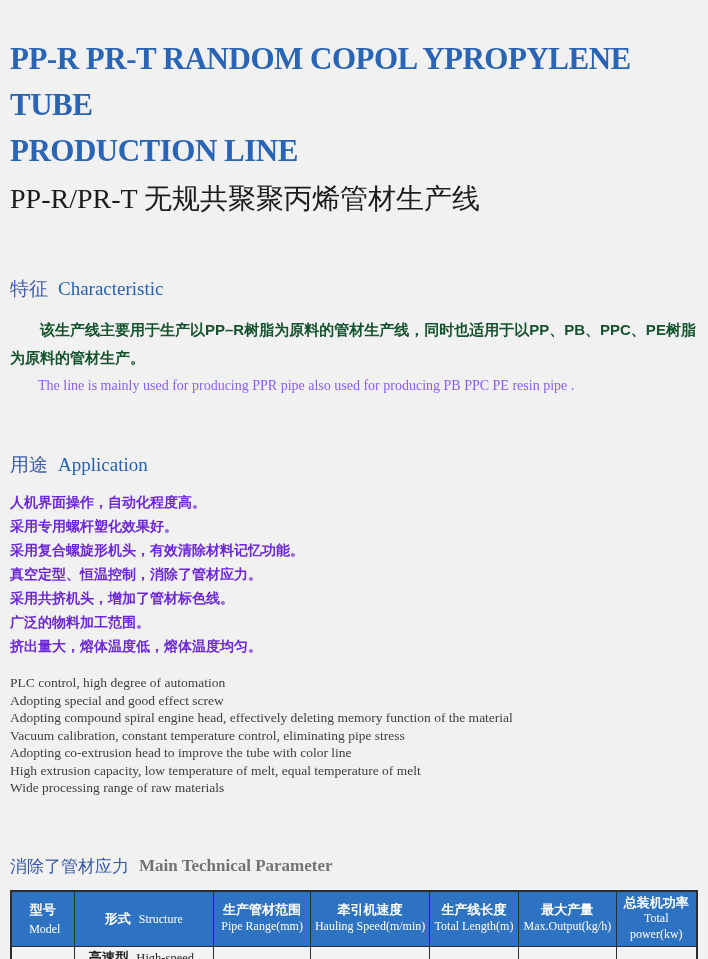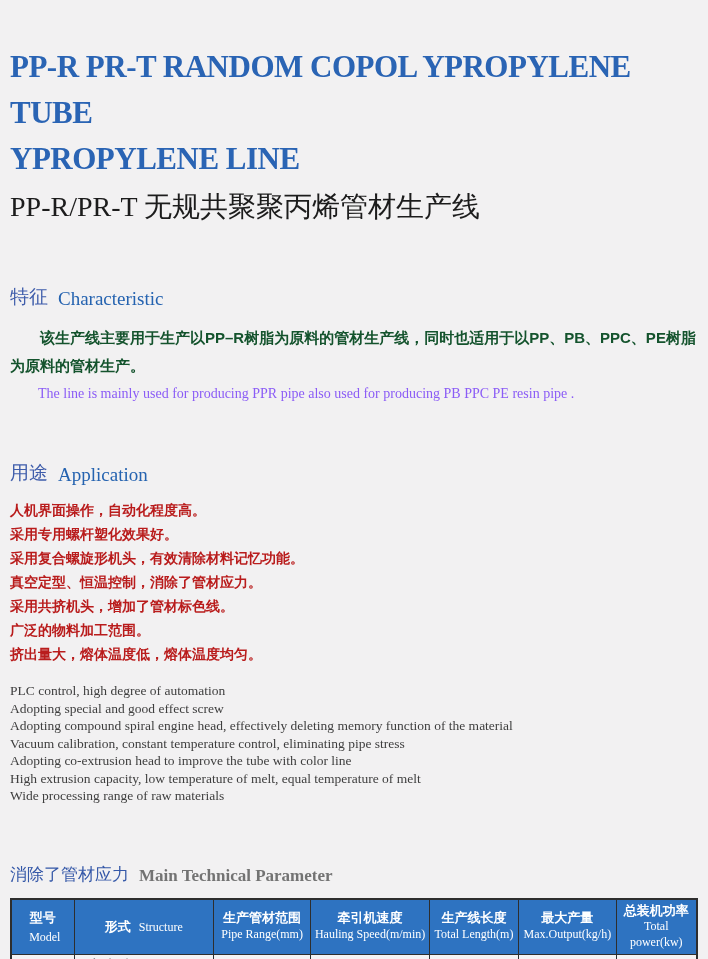--- a/index.html
+++ b/index.html
@@ -4,42 +4,42 @@
 <style>
   * { margin:0; padding:0; box-sizing:border-box; }
   html,body { background:#e8e7e8; }
   .page {
     position:relative;
     width:708px; height:959px;
     margin:0 auto;
     background:#f2f1f2;
     font-family:"Liberation Serif", serif;
     color:#3c3c3c;
-    padding:8px 10px;
+    padding:0 10px;
     overflow:hidden;
   }
   
   .title {
     margin-top:36px;
     font-family:"Liberation Serif", serif;
     font-weight:bold;
     font-size:31px;
     line-height:46px;
     letter-spacing:-0.5px;
     color:#2a64b4;
   }
   .subtitle {
     margin-top:6px;
     font-size:28px;
     line-height:38px;
     color:#1c1c1c;
     font-family:"Liberation Serif", serif;
   }
   
-  .sec-head { display:flex; align-items:flex-end; gap:10px; }
+  .sec-head { display:flex; align-items:center; gap:10px; }
   .sec-head .zh {
     font-size:19px;
     color:#3f5dab;
     font-family:"Liberation Serif", serif;
   }
   .sec-head .en {
     font-size:19px;
     color:#2563b0;
     font-family:"Liberation Serif", serif;
   }
@@ -63,21 +63,21 @@
     color:#8b5cf6;
   }
 
   .sec-application { margin-top:58px; }
   .app-list-zh { margin-top:12px; }
   .app-list-zh .item {
     font-family:"Liberation Sans", sans-serif;
     font-weight:bold;
     font-size:14px;
     line-height:24px;
-    color:#b91c1c;
+    color:#6d28d9;
   }
   .app-list-en { margin-top:16px; }
   .app-list-en .item {
     font-size:13.5px;
     line-height:17.5px;
     color:#3e3e3e;
   }
 
   .sec-parameters { margin-top:58px; }
 
@@ -132,21 +132,21 @@
     margin-left:4px;
   }
 </style>
 </head>
 <body>
 
 <div class="page">
 
   <h1 class="title">
     <div>PP-R PR-T RANDOM COPOL YPROPYLENE TUBE</div>
-    <div>YPROPYLENE LINE</div>
+    <div>PRODUCTION LINE</div>
   </h1>
   <div class="subtitle">PP-R/PR-T 无规共聚聚丙烯管材生产线</div>
 
   <div class="sec-characteristic">
     <div class="sec-head">
       <span class="zh">特征</span>
       <span class="en">Characteristic</span>
     </div>
     <p class="char-zh">该生产线主要用于生产以PP–R树脂为原料的管材生产线，同时也适用于以PP、PB、PPC、PE树脂为原料的管材生产。</p>
     <p class="char-en">The line is mainly used for producing PPR pipe  also used for producing PB PPC PE resin pipe .</p>

